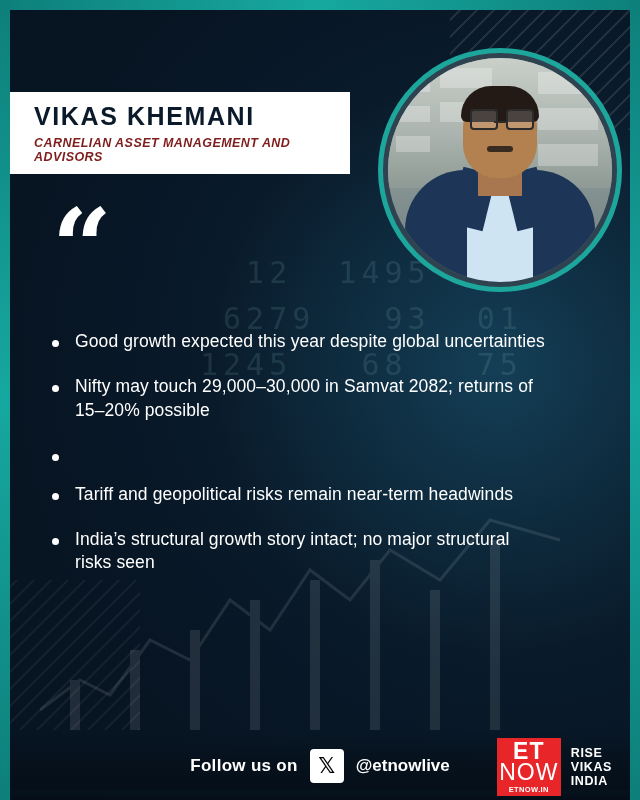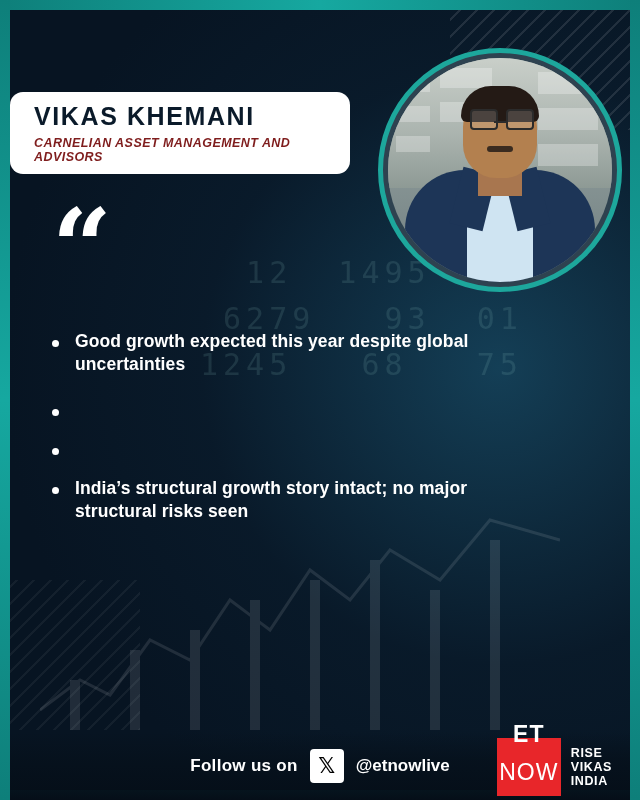--- a/index.html
+++ b/index.html
@@ -101,21 +101,20 @@
     top: 92px;
     left: 10px;
     width: 340px;
     height: 82px;
     background: #ffffff;
     display: flex;
     flex-direction: column;
     justify-content: center;
     padding-left: 24px;
     box-sizing: border-box;
-    border-radius: 13px;
   }
   .name-plate .name {
     color: #0a1a2a;
     font-size: 25px;
     font-weight: bold;
     letter-spacing: 1.6px;
   }
   .name-plate .role {
     margin-top: 5px;
     color: #7f1d1d;
@@ -274,21 +273,21 @@
     flex: 0 0 auto;
     width: 7px;
     height: 7px;
     border-radius: 50%;
     background: #ffffff;
     margin: 10px 16px 0 6px;
   }
   .bullet .txt {
     color: #ffffff;
     font-size: 17.5px;
-    font-weight: bold;
+    font-weight: normal;
     line-height: 1.33;
     letter-spacing: 0.1px;
     max-width: 470px;
   }
 
   
   .footer {
     position: absolute;
     left: 10px;
     right: 10px;
@@ -334,21 +333,20 @@
   }
   .et-left {
     width: 64px;
     background: #e8262a;
     display: flex;
     flex-direction: column;
     align-items: center;
     justify-content: center;
     color: #ffffff;
     line-height: 0.95;
-    gap: 17px;
   }
   .et-left .et {
     font-size: 23px;
     font-weight: bold;
     letter-spacing: 1px;
   }
   .et-left .now {
     font-size: 23px;
     font-weight: normal;
     letter-spacing: 1px;
@@ -435,23 +433,28 @@
 
   <div class="quote-mark">“</div>
 
   <div class="bullets">
     <div class="bullet">
       <span class="dot"></span>
       <span class="txt">Good growth expected this year despite global uncertainties</span>
     </div>
     <div class="bullet">
       <span class="dot"></span>
+      <span class="txt">Nifty may touch 29,000–30,000 in Samvat 2082; returns of 15–20% possible</span>
     </div>
     <div class="bullet">
       <span class="dot"></span>
+    </div>
+    <div class="bullet">
+      <span class="dot"></span>
+      <span class="txt">Tariff and geopolitical risks remain near-term headwinds</span>
     </div>
     <div class="bullet">
       <span class="dot"></span>
       <span class="txt">India’s structural growth story intact; no major structural risks seen</span>
     </div>
   </div>
 
   <div class="footer">
     <span class="follow-text">Follow us on</span>
     <span class="x-badge">𝕏</span>

